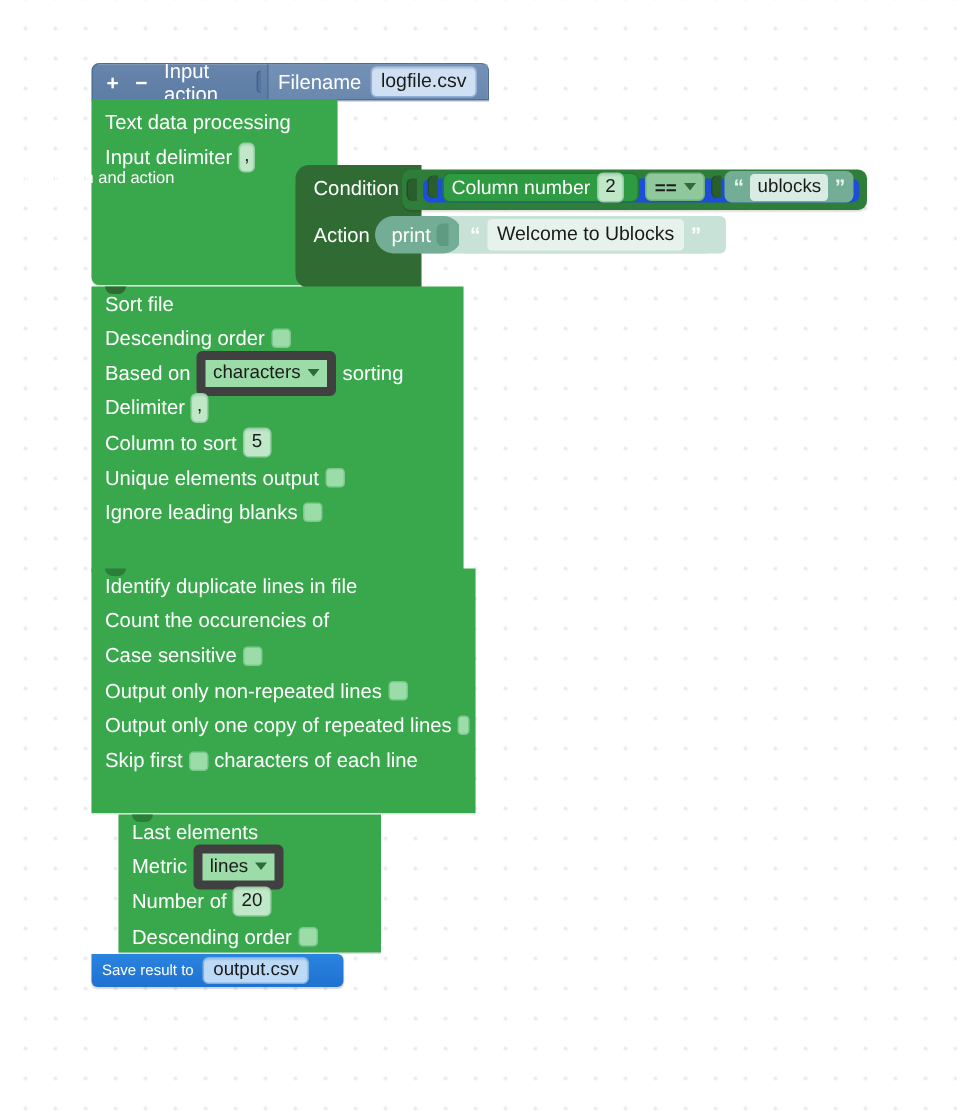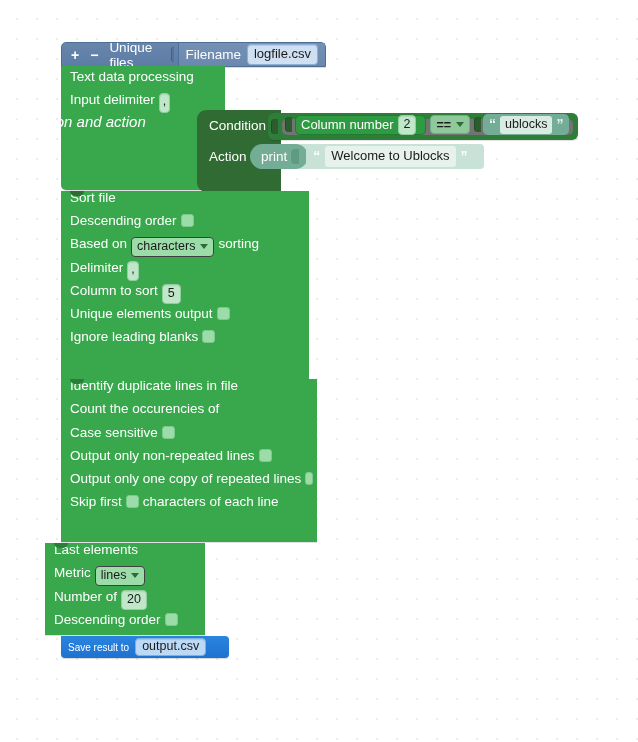--- a/index.html
+++ b/index.html
@@ -103,21 +103,21 @@
     height: 5px;
     background: #ffffff;
     border-radius: 0 0 8px 8px;
     opacity: 1;
   }
   .notch.on-green { background: #2b7d3a; }
   .notch.on-dark  { background: #2f6b32; }
 
   .row {
     display: flex;
-    align-items: flex-start;
+    align-items: center;
     height: 23px;
     padding-left: 9px;
     white-space: nowrap;
   }
   .row .lbl {
     color: #ffffff;
     font-size: 13.5px;
     line-height: 1;
   }
 
@@ -148,21 +148,21 @@
     display: inline-block;
   }
   .field-green.comma {
     min-width: 11px;
     padding: 0px 3px 3px;
     text-align: left;
   }
   
   .dropdown {
     background: #9bdca8;
-    border: 1px solid #404040;
+    border: 6px solid #404040;
     border-radius: 4px;
     color: #1b1b1b;
     font-size: 12.5px;
     line-height: 1.2;
     padding: 1px 5px 2px;
     margin: 0 4px;
     display: inline-flex;
     align-items: center;
     gap: 5px;
     cursor: pointer;
@@ -181,25 +181,24 @@
     top: 66px;
     width: 164px;
     height: 124px;
     border-radius: 0 0 0 5px;
     box-shadow: 0 1px 0 rgba(0,0,0,.12);
   }
   #text-proc-block .row { height: 23px; }
   #text-proc-row1 { padding-top: 4px; }
   #cond-action-label {
     position: absolute;
-    left: 9px;
+    left: 16px;
     top: 113px;
     color: #fff;
-    font-size: 15px;
-    font-style: italic;
+    font-size: 11px;
   }
 
   
   #cond-panel {
     position: absolute;
     left: 197px;
     top: 110px;
     width: 84px;
     height: 82px;
     background: #2f6b32;
@@ -233,21 +232,21 @@
     background: #2e7d39;
     border-radius: 6px;
     display: flex;
     align-items: center;
     padding: 0 5px 0 3px;
     box-sizing: border-box;
     box-shadow: 0 1px 1px rgba(0,0,0,.12);
   }
   #cond-inner {
     height: 16px;
-    background: #737373;
+    background: #1d4ed8;
     border-radius: 5px;
     display: flex;
     align-items: center;
     padding: 0 4px 4px 3px;
     box-sizing: border-box;
     margin-left: 4px;
   }
   .reporter-green {
     background: #2e9a42;
     border: 1px solid #217b33;
@@ -376,23 +375,23 @@
     top: 379px;
     width: 256px;
     height: 163px;
     box-shadow: 0 1px 0 rgba(0,0,0,.12);
   }
   #dup-block .row { height: 23.3px; }
   #dup-block .row:first-of-type { padding-top: 3px; }
 
   
   #last-block {
-    left: 45px;
+    left: 79px;
     top: 543px;
-    width: 160px;
+    width: 175px;
     height: 92px;
     box-shadow: 0 1px 0 rgba(0,0,0,.12);
   }
   #last-block .row { height: 23.3px; }
   #last-block .row:first-of-type { padding-top: 3px; }
 
   
   #save-bar {
     position: absolute;
     left: 61px;
@@ -417,21 +416,21 @@
   }
 </style>
 </head>
 <body>
 
 <div id="canvas">
 
   <div id="header-bar">
     <span class="hdr-btn">+</span>
     <span class="hdr-btn">−</span>
-    <span class="hdr-title">Unique files</span>
+    <span class="hdr-title">Input action</span>
     <span class="hdr-socket"></span>
     <span class="hdr-sub">
       <span class="hdr-sub-label">Filename</span>
       <span class="field-blue">logfile.csv</span>
     </span>
   </div>
 
   <div class="green-block" id="text-proc-block">
     <div class="row" id="text-proc-row1">
       <span class="lbl">Text data processing</span>

